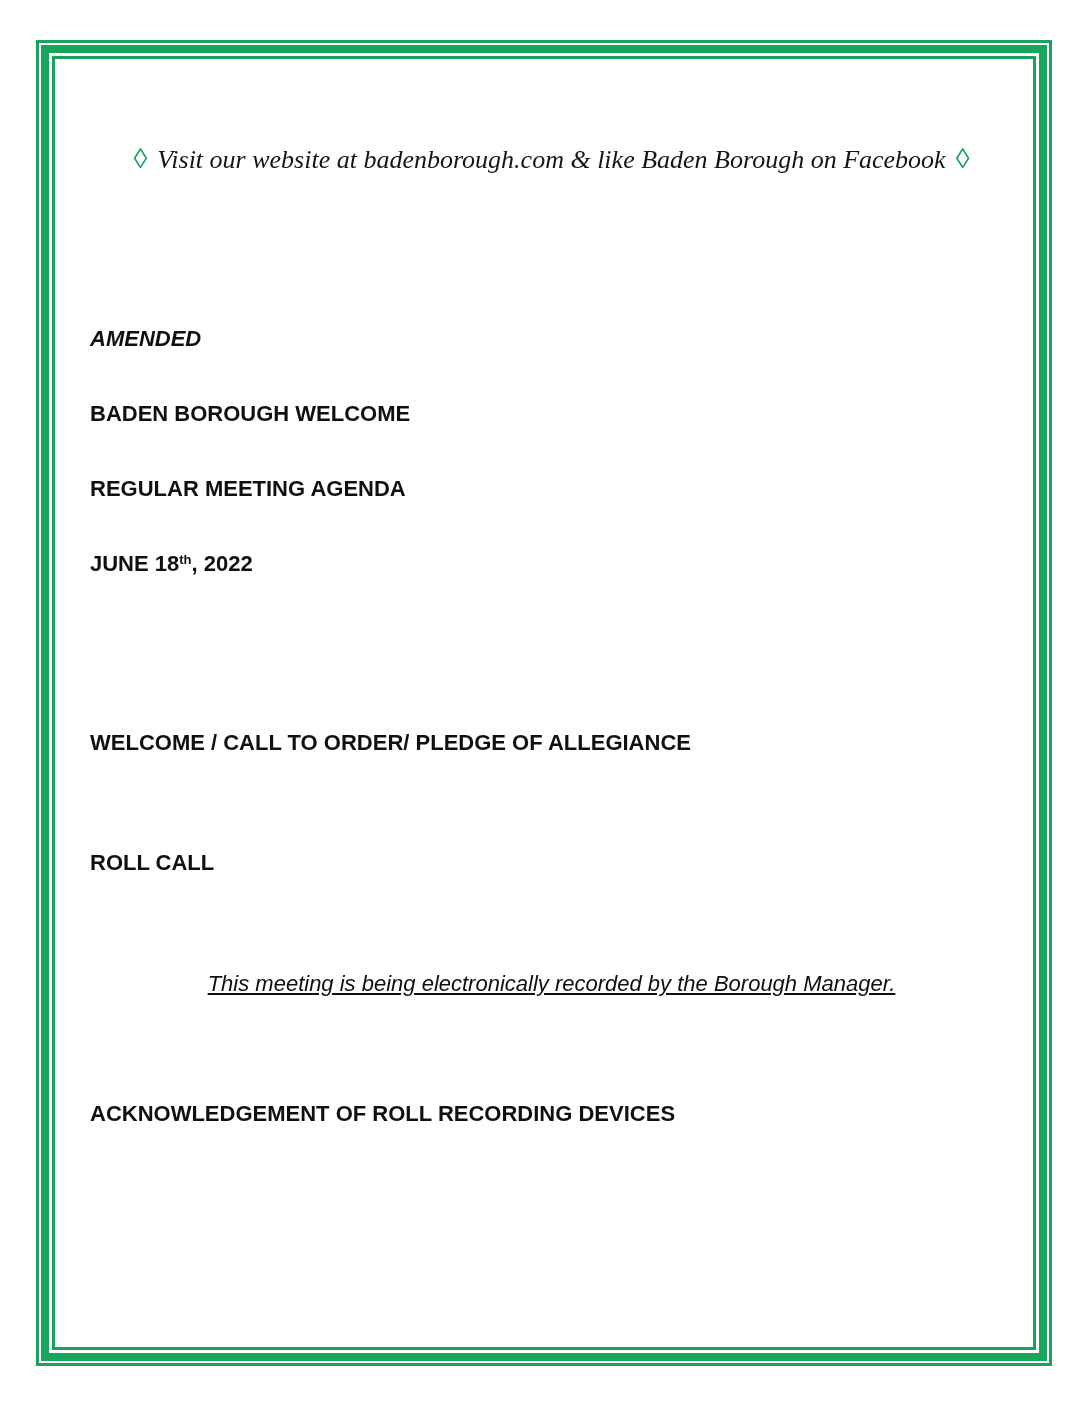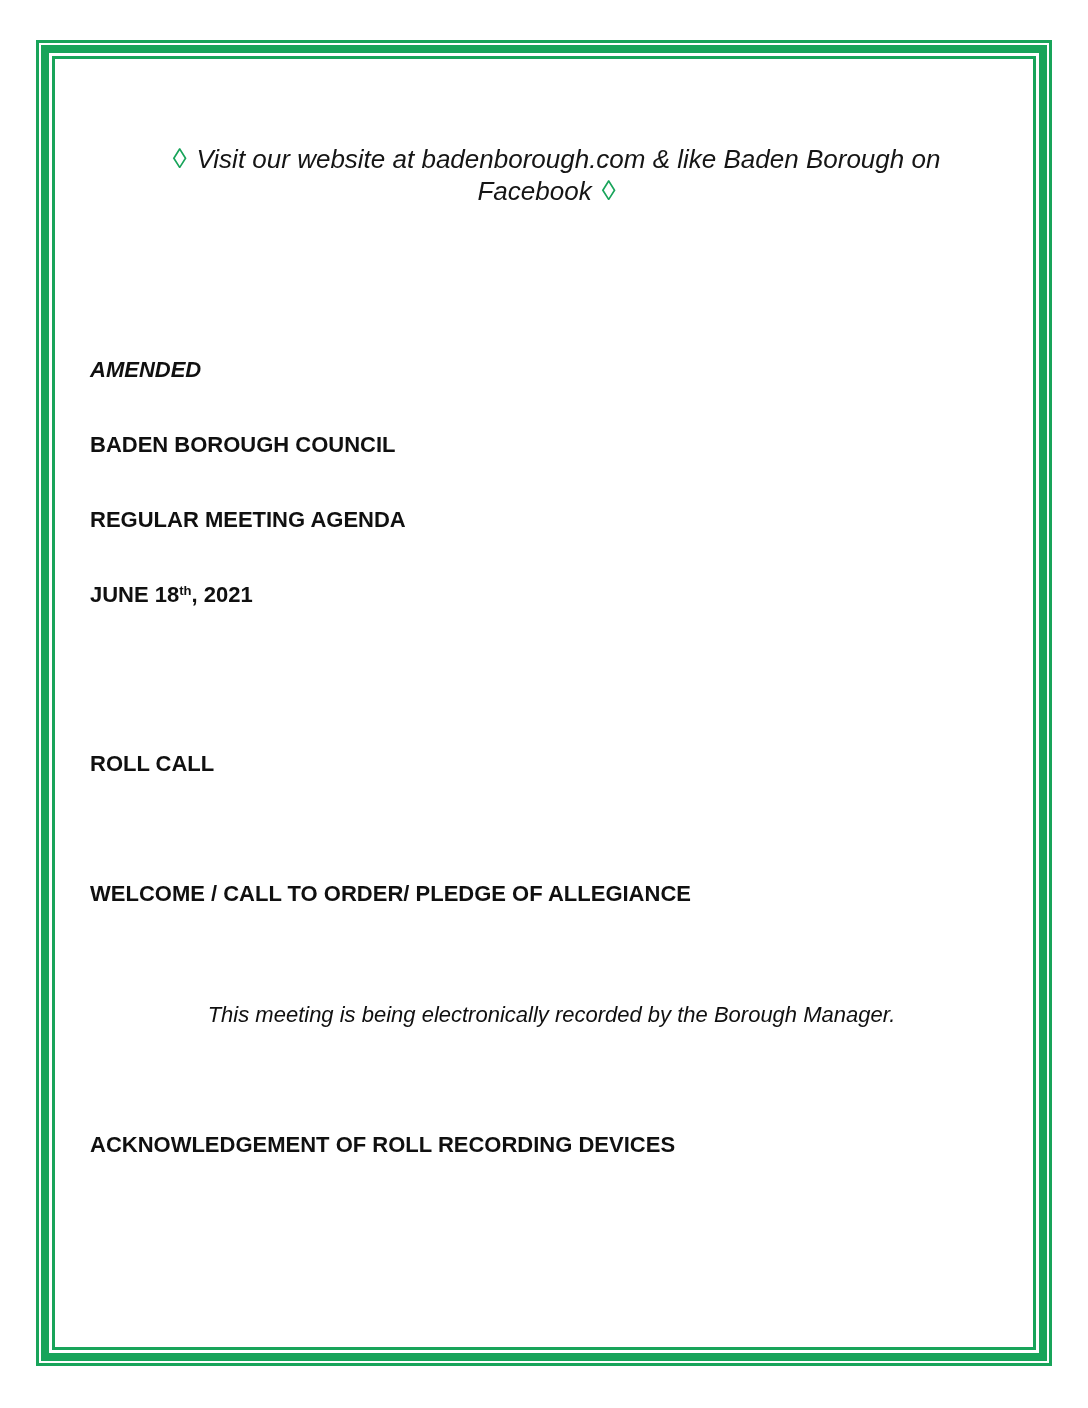--- a/index.html
+++ b/index.html
@@ -16,61 +16,61 @@
   .b2 { border: 8px solid var(--green); padding: 3px; width: 100%; height: 100%; }
   .b3 { border: 3px solid var(--green); width: 100%; height: 100%; overflow: hidden; }
   .content {
     padding: 4px 20px 0 35px;
     font-size: 22px; line-height: 26px;
     white-space: pre-wrap;
   }
   .banner {
     margin-top: 2px;
     text-align: center;
-    font-family: Liberation Sans, sans-serif;
+    font-family: Liberation Serif, serif;
     font-style: italic;
     font-size: 26px; line-height: 32px;
     color: #151515;
   }
   .banner .diamond {
     color: var(--green);
     font-style: normal;
     font-size: 28px;
     padding: 0 10px;
   }
   .title-block { margin-top: 22px; text-align: left; font-weight: bold; line-height: 25px; }
   .italic { font-style: italic; }
   sup { font-size: 13px; line-height: 0; vertical-align: 7px; }
   .sec { font-weight: bold; }
   .mt-welcome { margin-top: 26px; }
   .mt-roll { margin-top: 16px; }
-  .notice { margin-top: 17px; text-align: center; font-style: italic; }
+  .notice { margin-top: 17px; text-align: center; font-style: italic; text-decoration: underline; }
   .mt-ack { margin-top: 26px; }
 </style>
 </head>
 <body>
 
 <div class="frame">
   <div class="b1">
     <div class="b2">
       <div class="b3">
         <div class="content">
 
           <div class="banner"><span class="diamond">◊</span><span>Visit our website at badenborough.com &amp; like Baden Borough on Facebook</span><span class="diamond">◊</span></div>
 
           <div class="title-block">
             <div class="italic">AMENDED</div>
-            <div>BADEN BOROUGH COUNCIL</div>
+            <div>BADEN BOROUGH WELCOME</div>
             <div>REGULAR MEETING AGENDA</div>
-            <div><span>JUNE 18</span><sup>th</sup><span>, 2021</span></div>
+            <div><span>JUNE 18</span><sup>th</sup><span>, 2022</span></div>
           </div>
 
+          <div class="sec mt-welcome">WELCOME / CALL TO ORDER/ PLEDGE OF ALLEGIANCE</div>
+
           <div class="sec mt-roll">ROLL CALL</div>
-
-          <div class="sec mt-welcome">WELCOME / CALL TO ORDER/ PLEDGE OF ALLEGIANCE</div>
 
           <div class="notice">This meeting is being electronically recorded by the Borough Manager.</div>
 
           <div class="sec mt-ack">ACKNOWLEDGEMENT OF ROLL RECORDING DEVICES</div>
 
 
           
 
           
 

